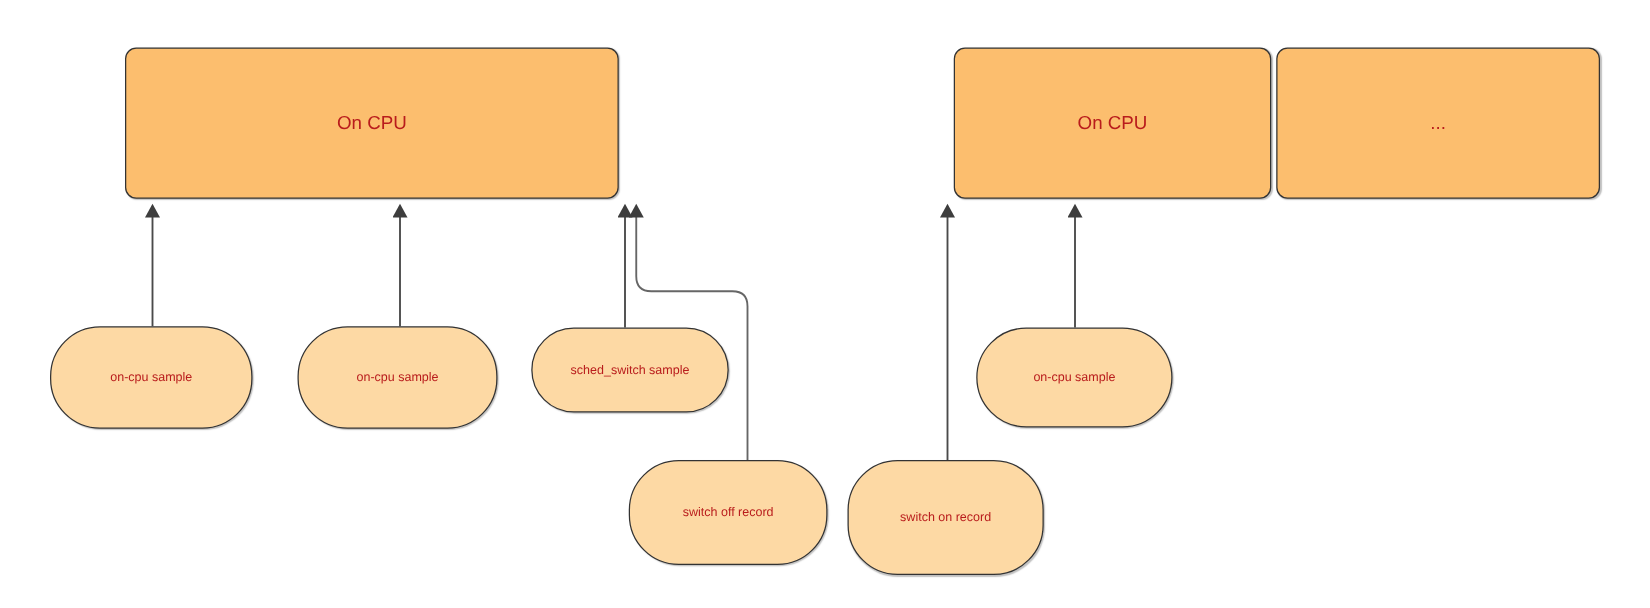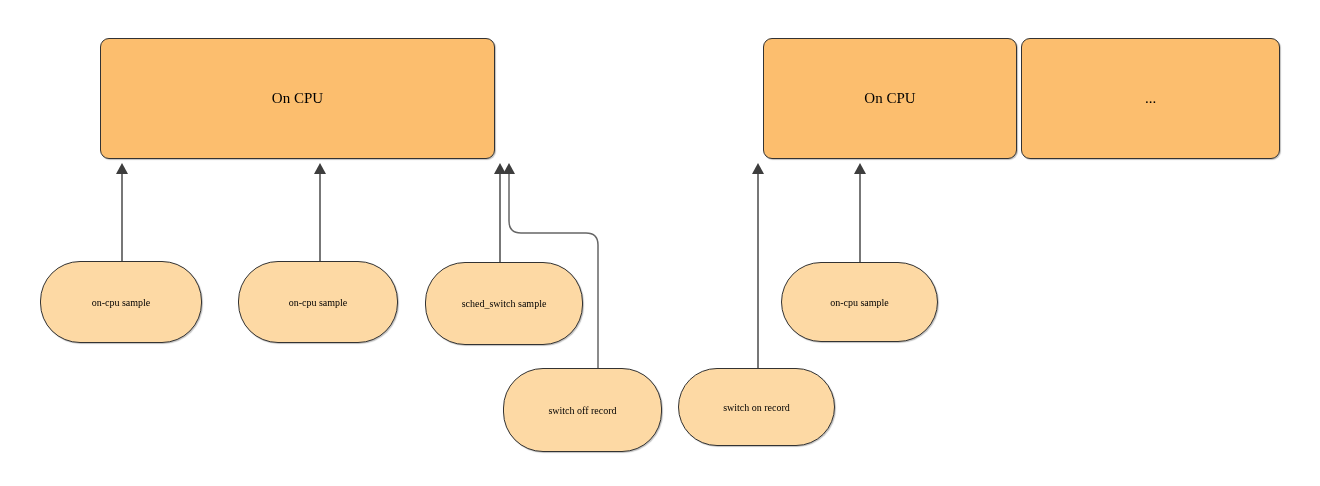--- a/index.html
+++ b/index.html
@@ -5,22 +5,22 @@
   html, body {
     margin: 0;
     padding: 0;
     background: #ffffff;
   }
   .canvas {
     position: relative;
     width: 1320px;
     height: 486px;
     background: #ffffff;
-    font-family: Liberation Serif, serif;
-    color: #000000;
+    font-family: Liberation Sans, sans-serif;
+    color: #b91c1c;
     overflow: hidden;
   }
   .seg {
     position: absolute;
     top: 38px;
     height: 121px;
     box-sizing: border-box;
     border: 1.6px solid #333333;
     border-radius: 9px;
     display: flex;
@@ -45,23 +45,23 @@
     display: flex;
     align-items: center;
     justify-content: center;
     text-align: center;
     font-size: 10px;
     line-height: 1.3;
     box-shadow: 1px 1px 1px rgba(0,0,0,0.25);
   }
   #pill1 { left: 40px;  top: 261px; width: 162px; height: 82px; }
   #pill2 { left: 238px; top: 261px; width: 160px; height: 82px; }
-  #pill3 { left: 425px; top: 262px; width: 158px; height: 83px; padding: 0 26px; }
+  #pill3 { left: 425px; top: 262px; width: 158px; height: 68px; padding: 0 26px; }
   #pill4 { left: 503px; top: 368px; width: 159px; height: 84px; }
-  #pill5 { left: 678px; top: 368px; width: 157px; height: 78px; justify-content: center; }
+  #pill5 { left: 678px; top: 368px; width: 157px; height: 92px; justify-content: center; }
   #pill6 { left: 781px; top: 262px; width: 157px; height: 80px; }
 
   .connector-layer {
     position: absolute;
     left: 0; top: 0;
     width: 1320px;
     height: 486px;
     pointer-events: none;
   }
   .arrow-line {

